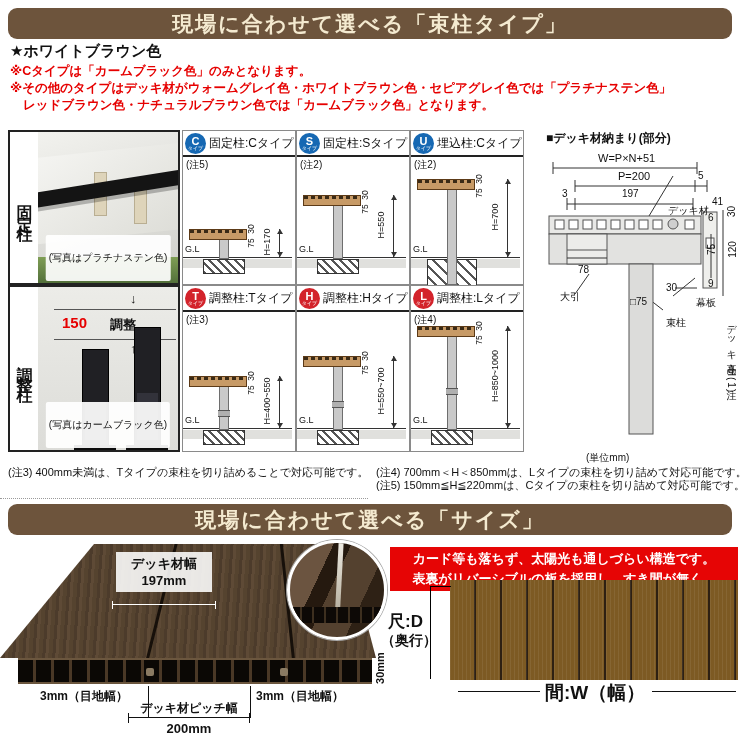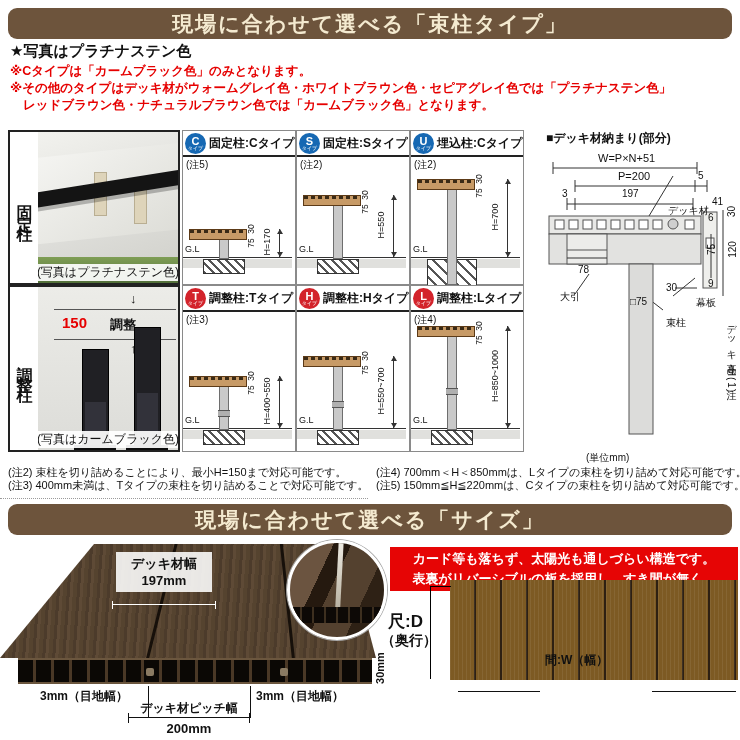--- a/index.html
+++ b/index.html
@@ -27,34 +27,34 @@
   .photo1 .grass{position:absolute;left:0;right:0;bottom:0;height:26px;background:linear-gradient(#7f9e55,#53703a);}
   .photo1 .conc{position:absolute;left:-8px;top:18px;width:120%;height:86px;background:linear-gradient(150deg,#f5f5f2,#dcdcd6);transform:rotate(-6deg);}
   .photo1 .p{position:absolute;width:11px;height:42px;background:#ded4ba;border:1px solid #b9ae92;}
   .photo1 .beam{position:absolute;left:-12px;top:48px;width:180px;height:15px;background:#141414;transform:rotate(-9deg);box-shadow:0 4px 0 rgba(0,0,0,.25);}
   .photo2{background:linear-gradient(#ecece8,#dcdcd8);}
   .photo2 .post{position:absolute;width:25px;background:#202024;border:1px solid #000;}
   .photo2 .post .low{position:absolute;left:2px;right:2px;bottom:6px;height:40%;background:#32323a;}
   .photo2 .base{position:absolute;height:6px;background:#0c0c0c;}
   .photo2 .hline{position:absolute;left:16px;width:122px;height:0;border-top:1px solid #555;}
   .cap{position:absolute;left:50%;transform:translateX(-50%);bottom:2px;background:rgba(255,255,255,.92);
-       font-size:12px;white-space:nowrap;padding:0 3px;border-radius:2px;}
+       font-size:10px;white-space:nowrap;padding:16px 3px;border-radius:2px;}
   .adj150{position:absolute;color:#e60000;font-size:15px;font-weight:bold;}
   .adjtxt{position:absolute;font-size:13px;font-weight:bold;}
   .arrowch{position:absolute;font-size:13px;font-weight:bold;}
 
   
   .tcell{position:absolute;width:114px;background:#fff;border:1px solid #8a8a8a;box-sizing:border-box;}
   .tc-head{display:flex;align-items:center;gap:3px;height:24px;border-bottom:2px solid #222;padding-left:2px;}
   .badge{width:21px;height:21px;border-radius:50%;display:flex;flex-direction:column;align-items:center;justify-content:center;color:#fff;flex:0 0 auto;}
   .badge b{font-size:11px;line-height:10px;}
   .badge i{font-size:5px;font-style:normal;line-height:5px;}
   .tcell.blue .badge{background:#1668b3;}
   .tcell.red  .badge{background:#d3232b;}
-  .tc-title{font-size:12px;font-weight:bold;white-space:nowrap;}
+  .tc-title{font-size:12px;font-weight:normal;white-space:nowrap;}
   .tc-note{position:absolute;left:3px;top:27px;font-size:10px;}
   .diagram{position:absolute;left:0;right:0;top:24px;bottom:0;}
   .deck{position:absolute;left:6px;width:56px;height:9px;background:#c79a66;border:1px solid #5c3a17;top:var(--dt);}
   .deck::before{content:"";position:absolute;left:0;right:0;top:0;height:3px;
       background:repeating-linear-gradient(90deg,#3a2a16 0 4px,transparent 4px 7px);}
   .post{position:absolute;left:36px;width:8px;background:#c9c9c9;border:1px solid #6e6e6e;
         top:calc(var(--dt) + 10px);height:calc(var(--g) - var(--dt) - 10px);}
   .d-t .post::after,.d-h .post::after,.d-l .post::after{content:"";position:absolute;left:-2px;right:-2px;top:55%;height:5px;
         background:#b0b0b0;border-top:1px solid #555;border-bottom:1px solid #555;}
   .groundline{position:absolute;left:0;right:3px;top:var(--g);height:0;border-top:1.5px solid #333;}
@@ -119,34 +119,34 @@
       background-image:repeating-linear-gradient(90deg,#0d0906 0 10px,#3d2f1f 10px 12px);}
   .redbox{position:absolute;left:390px;top:547px;width:348px;height:44px;background:#e60505;color:#fff;
       display:flex;flex-direction:column;align-items:center;justify-content:center;font-size:13px;font-weight:bold;line-height:20px;white-space:nowrap;}
   .planks{position:absolute;left:450px;top:580px;width:288px;height:100px;
       background:repeating-linear-gradient(90deg,#7d5a23 0 24px,#2e2012 24px 26px);}
   .planks::after{content:"";position:absolute;inset:0;
       background:repeating-linear-gradient(90deg,rgba(255,255,255,.07) 0 1px,transparent 1px 4px);}
   .bracket{position:absolute;left:430px;top:586px;width:20px;height:92px;border-left:1.5px solid #000;border-top:1.5px solid #000;}
   .depth1{position:absolute;left:388px;top:610px;font-size:17px;font-weight:bold;}
   .depth2{position:absolute;left:381px;top:632px;font-size:14px;font-weight:bold;}
-  .widthlbl{position:absolute;left:545px;top:652px;font-size:12px;font-weight:bold;white-space:nowrap;text-align:right;}
+  .widthlbl{position:absolute;left:545px;top:680px;font-size:19px;font-weight:bold;white-space:nowrap;text-align:right;}
   .wline{position:absolute;top:691px;height:0;border-top:1.5px solid #111;}
   .refnote{position:absolute;left:385px;top:708px;color:#e60000;font-size:13.5px;font-weight:bold;white-space:nowrap;}
 </style>
 </head>
 <body>
 
 <div id="app">
 
   <div class="banner" style="top:8px">
     <span>現場に合わせて選べる「束柱タイプ」</span>
   </div>
 
-  <div class="color-head">★写真はプラチナステン色</div>
+  <div class="color-head">★ホワイトブラウン色</div>
   <div class="rednote">
     <div>※Cタイプは「カームブラック色」のみとなります。</div>
     <div>※その他のタイプはデッキ材がウォームグレイ色・ホワイトブラウン色・セピアグレイ色では「プラチナステン色」</div>
     <div class="indent">レッドブラウン色・ナチュラルブラウン色では「カームブラック色」となります。</div>
   </div>
 
   <div class="lcell" style="top:130px;height:155px">
     <div class="vlabel">固定柱</div>
     <div class="photo photo1">
       <div class="conc"></div>
@@ -378,21 +378,20 @@
   <span class="dlabel" style="left:666px;top:282px">30</span>
   <span class="dlabel" style="left:708px;top:278px">9</span>
   <span class="dlabel" style="left:560px;top:290px">大引</span>
   <span class="dlabel" style="left:630px;top:296px">□75</span>
   <span class="dlabel" style="left:696px;top:296px">幕板</span>
   <span class="dlabel" style="left:666px;top:316px">束柱</span>
   <span class="dvert" style="left:724px;top:318px">デッキ高さH(注1)</span>
   <span class="unitmm">(単位mm)</span>
 
   <div class="notes" style="left:8px">
-    <div>(注2) 束柱を切り詰めることにより、最小H=150まで対応可能です。</div>
     <div>(注3) 400mm未満は、Tタイプの束柱を切り詰めることで対応可能です。</div>
   </div>
   <div class="notes" style="left:376px">
     <div>(注4) 700mm＜H＜850mmは、Lタイプの束柱を切り詰めて対応可能です。</div>
     <div>(注5) 150mm≦H≦220mmは、Cタイプの束柱を切り詰めて対応可能です。</div>
   </div>
 
   <div class="dotted-sep"></div>
 
   <div class="banner" style="top:504px">

